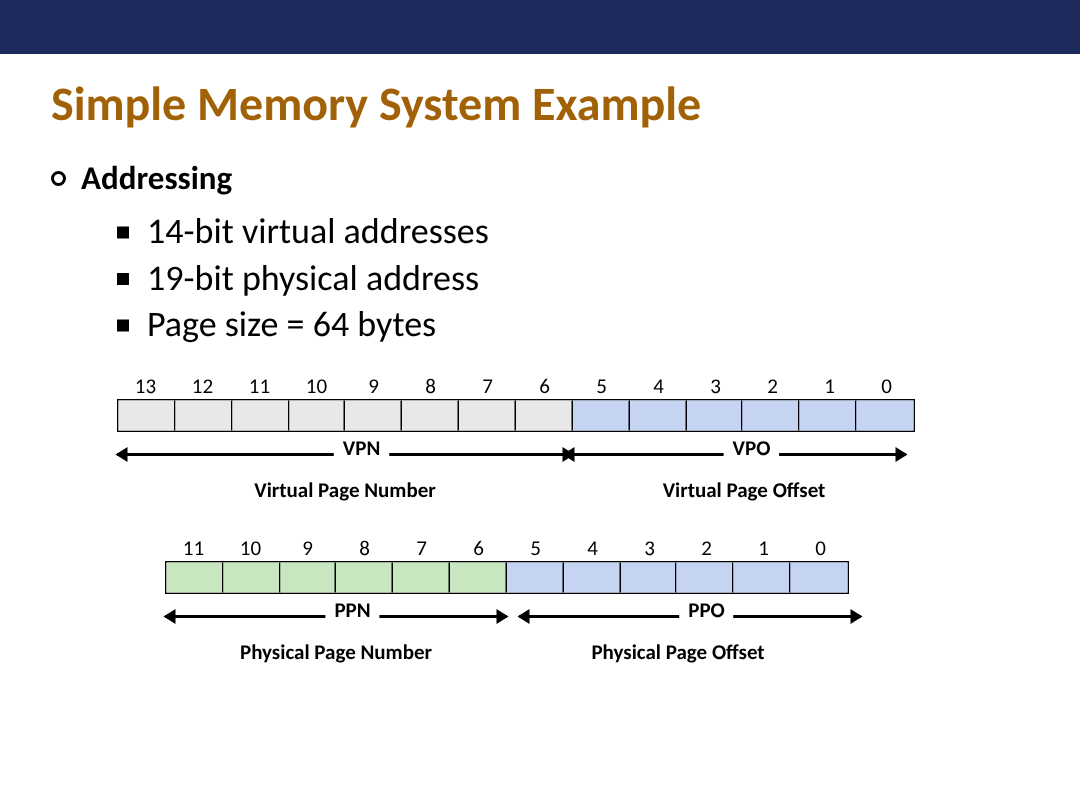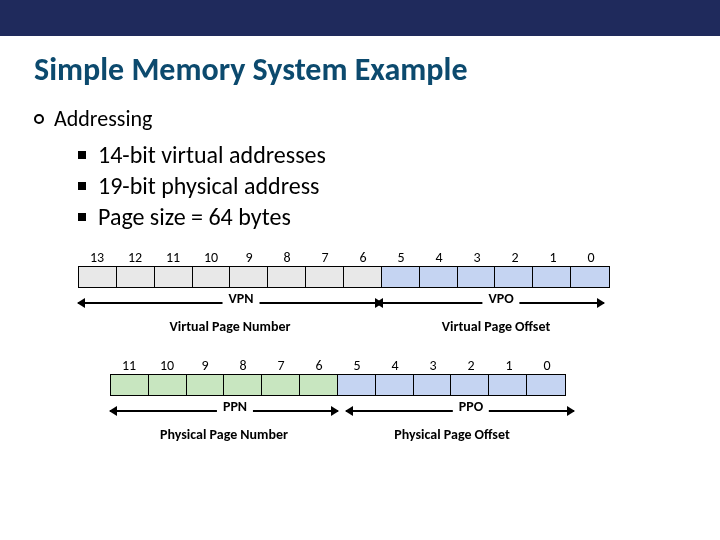--- a/index.html
+++ b/index.html
@@ -1,22 +1,22 @@
 <!DOCTYPE html>
 <html><head>
 <meta charset="utf-8">
 <style>
   * { margin: 0; padding: 0; box-sizing: border-box; }
   body { width: 720px; height: 540px; font-family: Calibri, Arial, sans-serif; background: #fff; position: relative; }
   .topbar { width: 100%; height: 36px; background: #1f2a5c; }
   .content { padding: 14px 34px 0 34px; }
-  h1 { font-size: 32px; font-weight: 700; color: #0c4a6e; margin-bottom: 16px; }
+  h1 { font-size: 32px; font-weight: 700; color: #a16207; margin-bottom: 16px; }
   .sect { display: flex; align-items: center; margin-bottom: 8px; }
   .sect .circ { width: 10px; height: 10px; border: 2px solid #000; border-radius: 50%; margin-right: 10px; }
-  .sect .label { font-size: 22px; font-weight: 400; }
+  .sect .label { font-size: 22px; font-weight: 700; }
   .bullets { margin-left: 44px; margin-bottom: 18px; }
   .bullets li { list-style: none; display: flex; align-items: center; font-size: 24px; margin: 2px 0; }
   .bullets li .sq { width: 8px; height: 8px; background: #000; margin-right: 12px; }
   .diagram { margin-left: 44px; }
   .bitlabels { display: flex; }
   .bitlabels span { width: 38px; text-align: center; font-size: 14px; font-weight: 400; }
   .bitboxes { display: flex; border: 1px solid #000; }
   .bitboxes .cell { width: 38px; height: 20px; border-right: 1px solid #000; }
   .bitboxes .cell:last-child { border-right: none; }
   .c-grey { background: #e8e8e8; }

